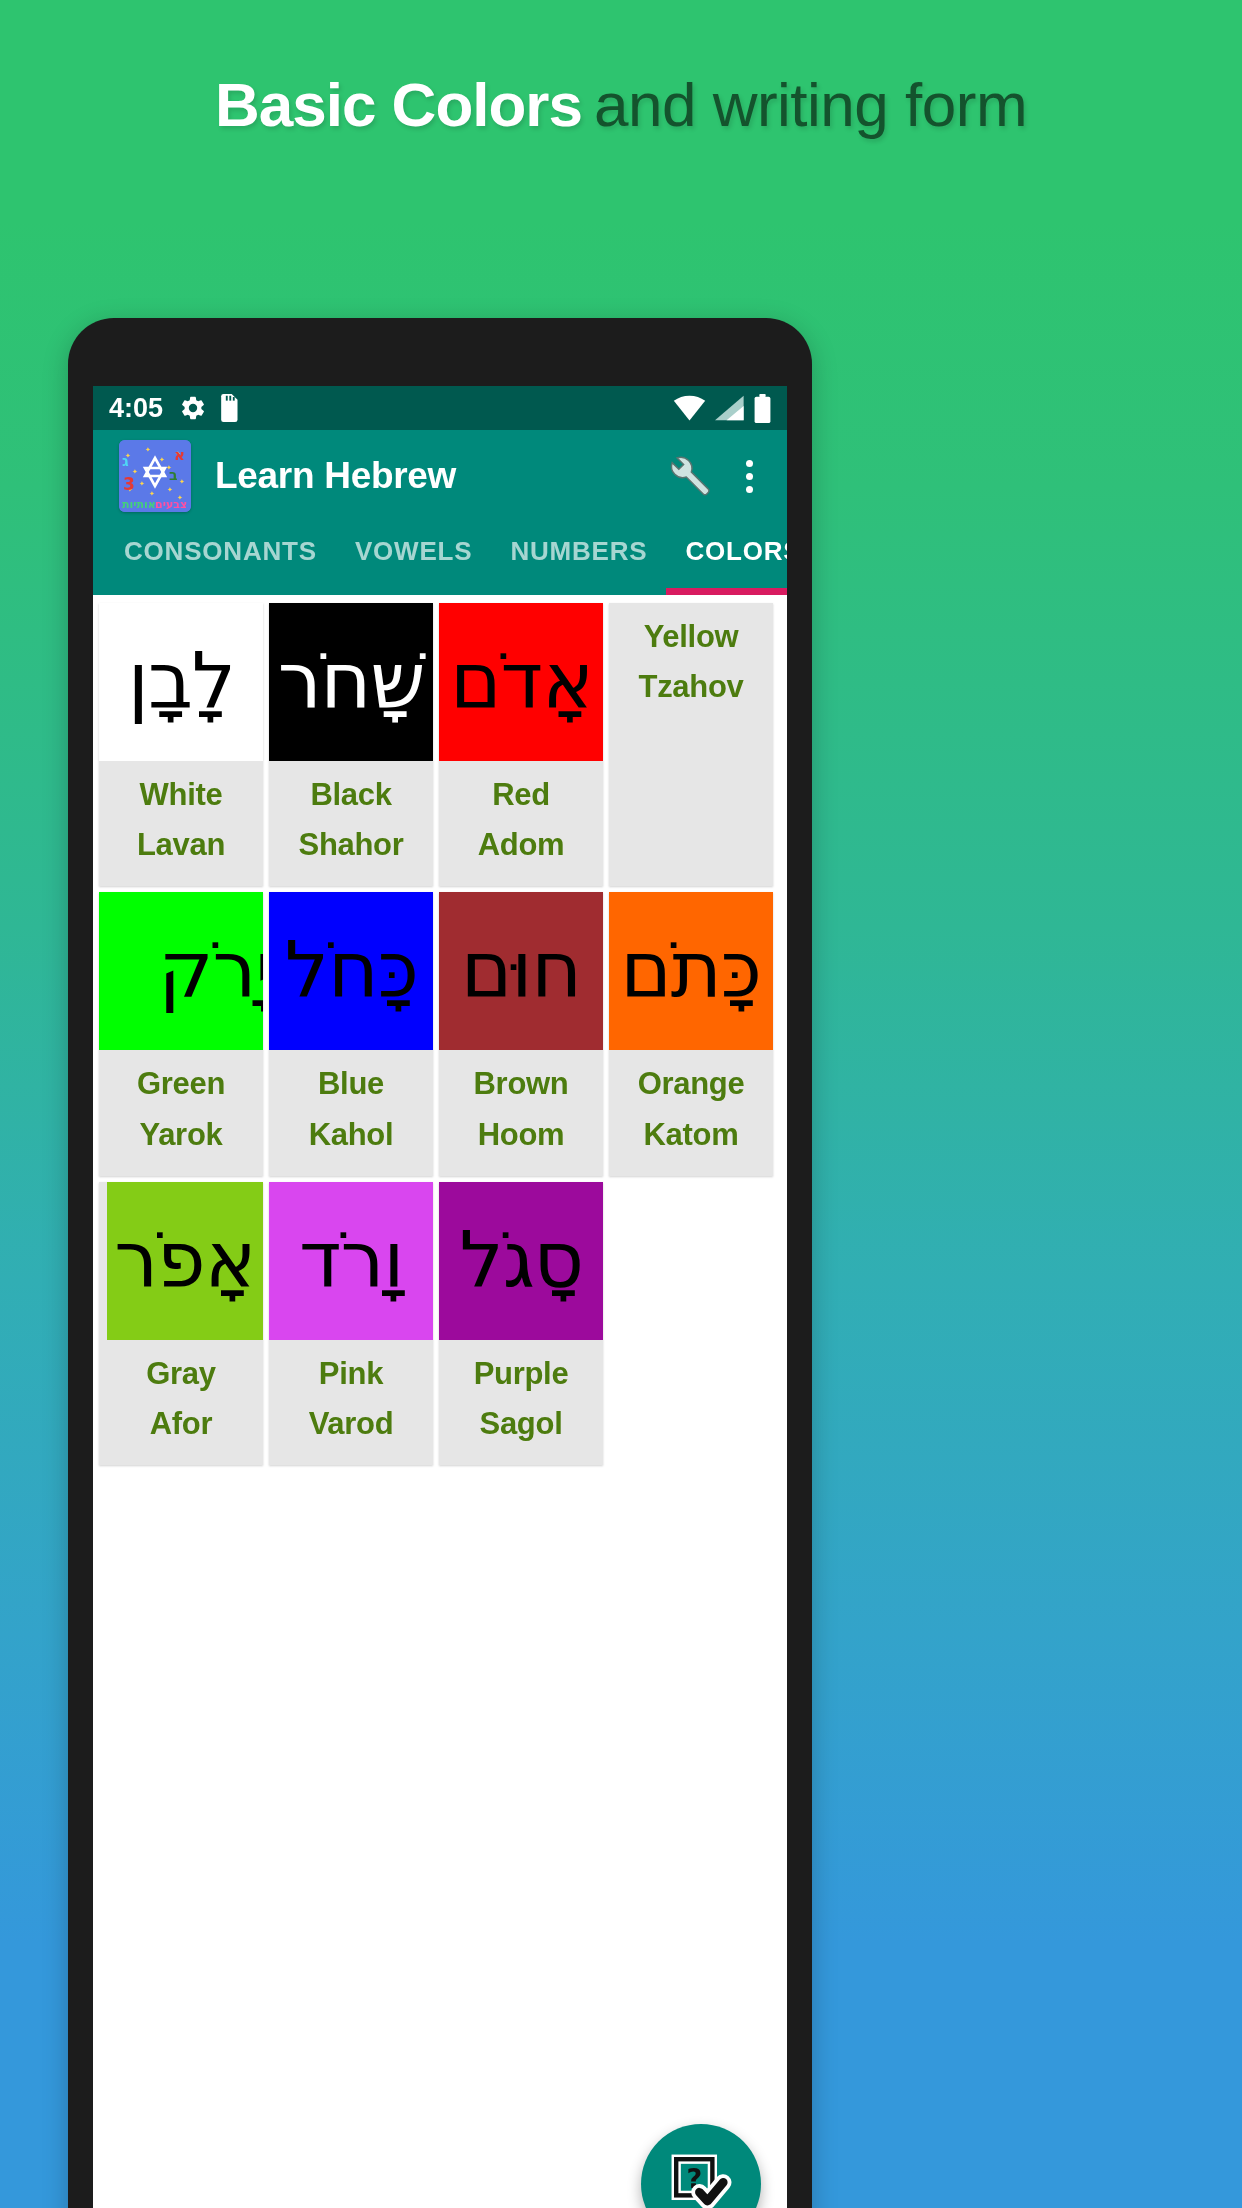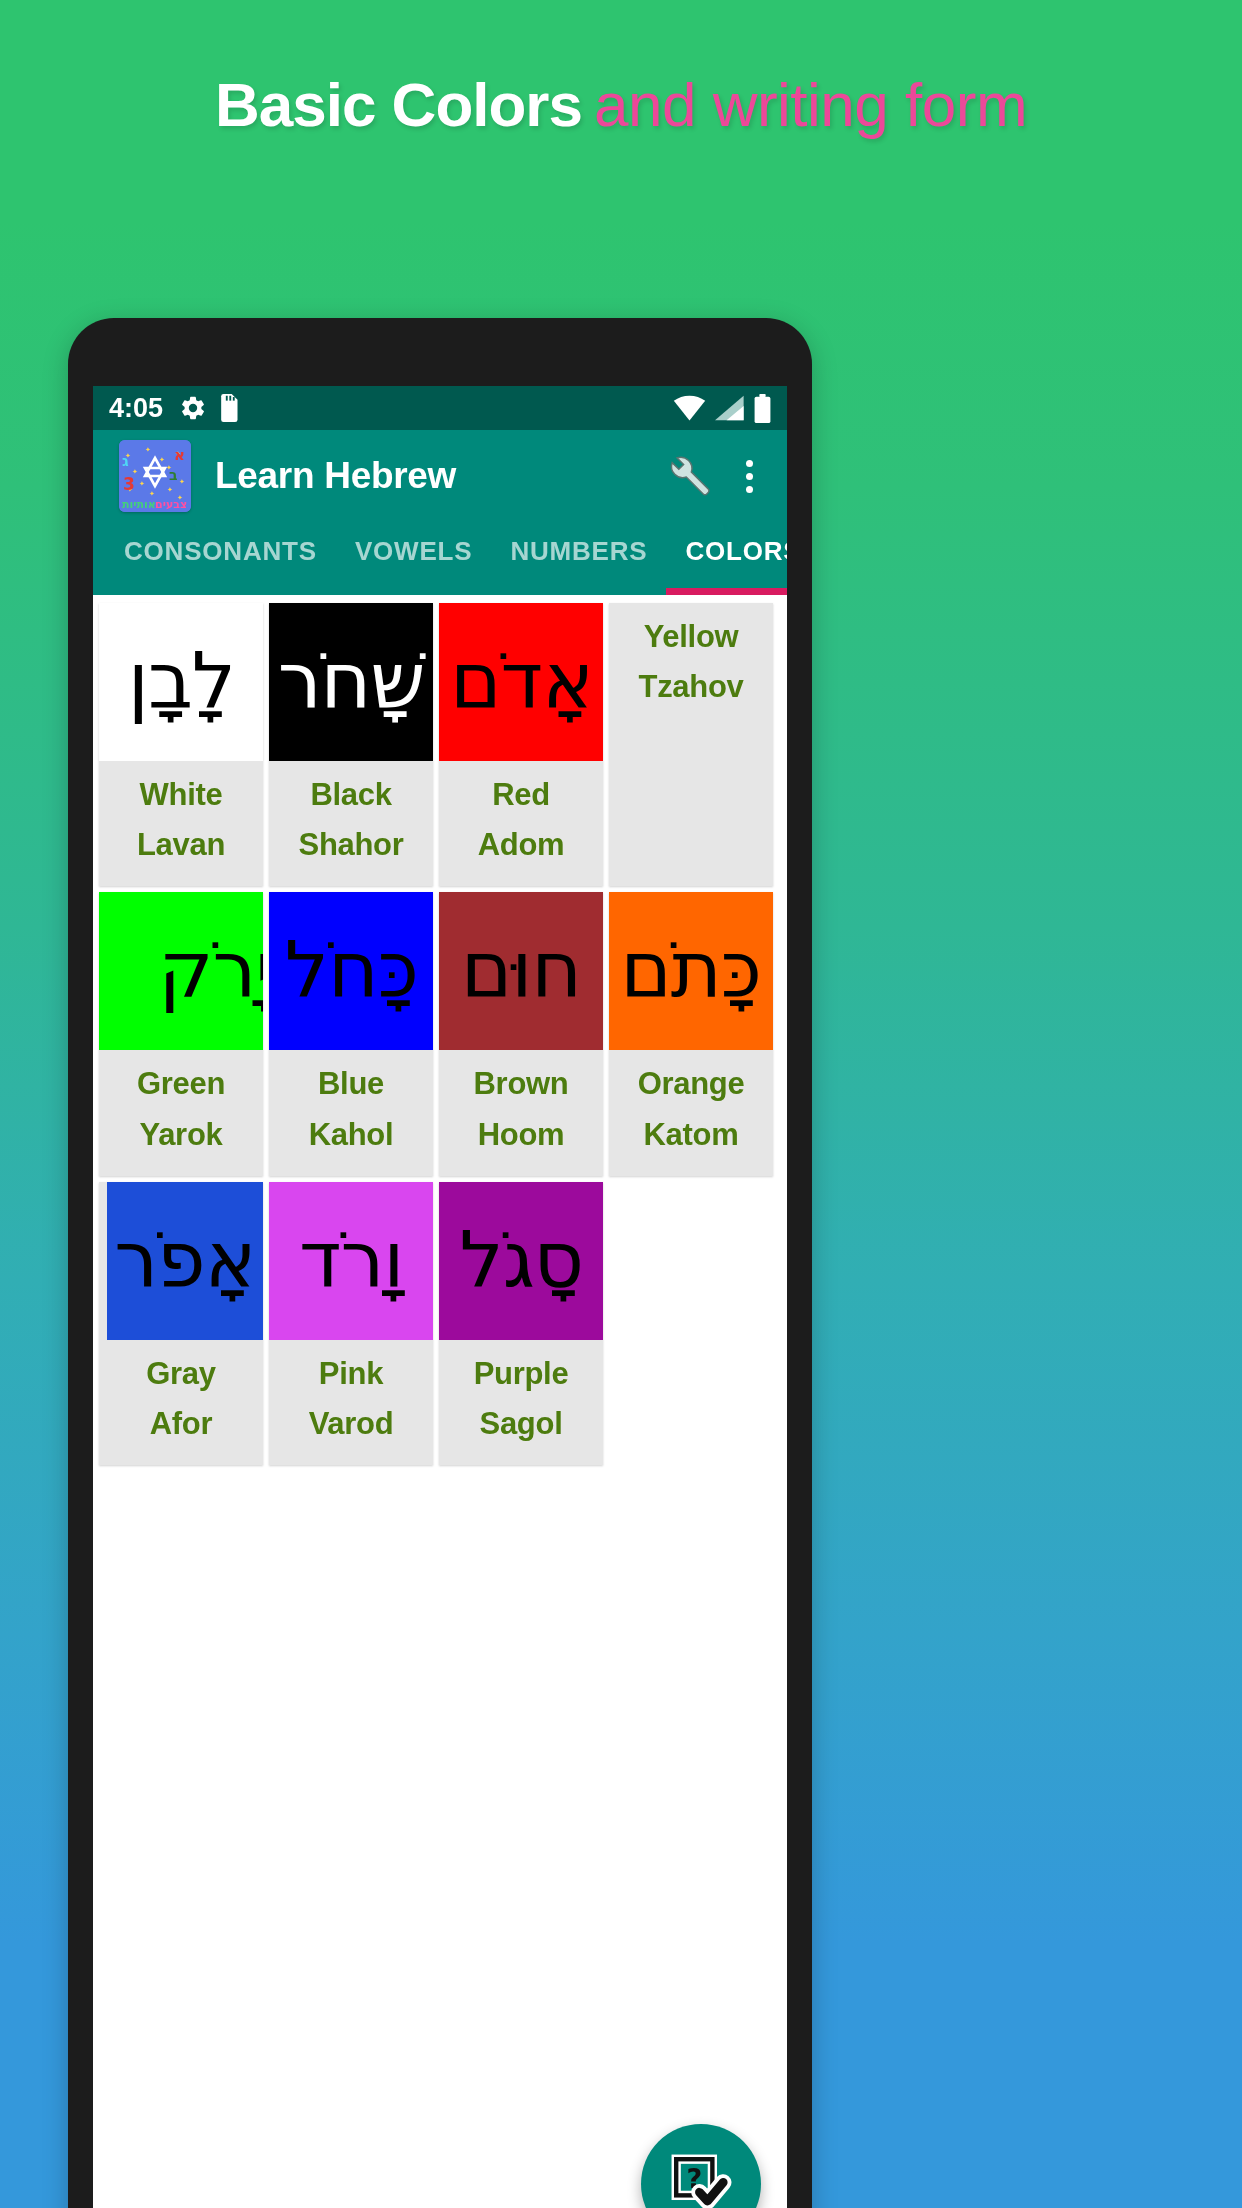--- a/index.html
+++ b/index.html
@@ -34,21 +34,21 @@
   .promo-strong {
     font-size: 62px;
     font-weight: bold;
     color: #ffffff;
     letter-spacing: -1px;
     text-shadow: 2px 3px 4px rgba(0,0,0,0.13);
   }
   .promo-light {
     font-size: 62px;
     font-weight: 300;
-    color: #ec4899;
+    color: #14532d;
     letter-spacing: -0.5px;
     margin-left: 12px;
     text-shadow: 2px 3px 4px rgba(0,0,0,0.13);
   }
 
   
   #phone-frame {
     position: absolute;
     left: 68px;
     top: 318px;
@@ -368,21 +368,21 @@
         <div class="color-card">
           <div class="swatch" style="background: rgb(255, 102, 0); text-align: center;">
             <div class="hebrew" style="color: rgb(0, 0, 0);">כָּתֹם</div>
           </div>
           <div class="labels">
             <span class="label-en">Orange</span>
             <span class="label-tr">Katom</span>
           </div>
         </div>
         <div class="color-card">
-          <div class="swatch" style="background: #1d4ed8; margin-left: 8px;">
+          <div class="swatch" style="background: #84cc16; margin-left: 8px;">
             <div class="hebrew" style="color: rgb(0, 0, 0);">אָפֹר</div>
           </div>
           <div class="labels">
             <span class="label-en">Gray</span>
             <span class="label-tr">Afor</span>
           </div>
         </div>
         <div class="color-card">
           <div class="swatch" style="background: #d946ef;">
             <div class="hebrew" style="color: rgb(0, 0, 0);">וָרֹד</div>

